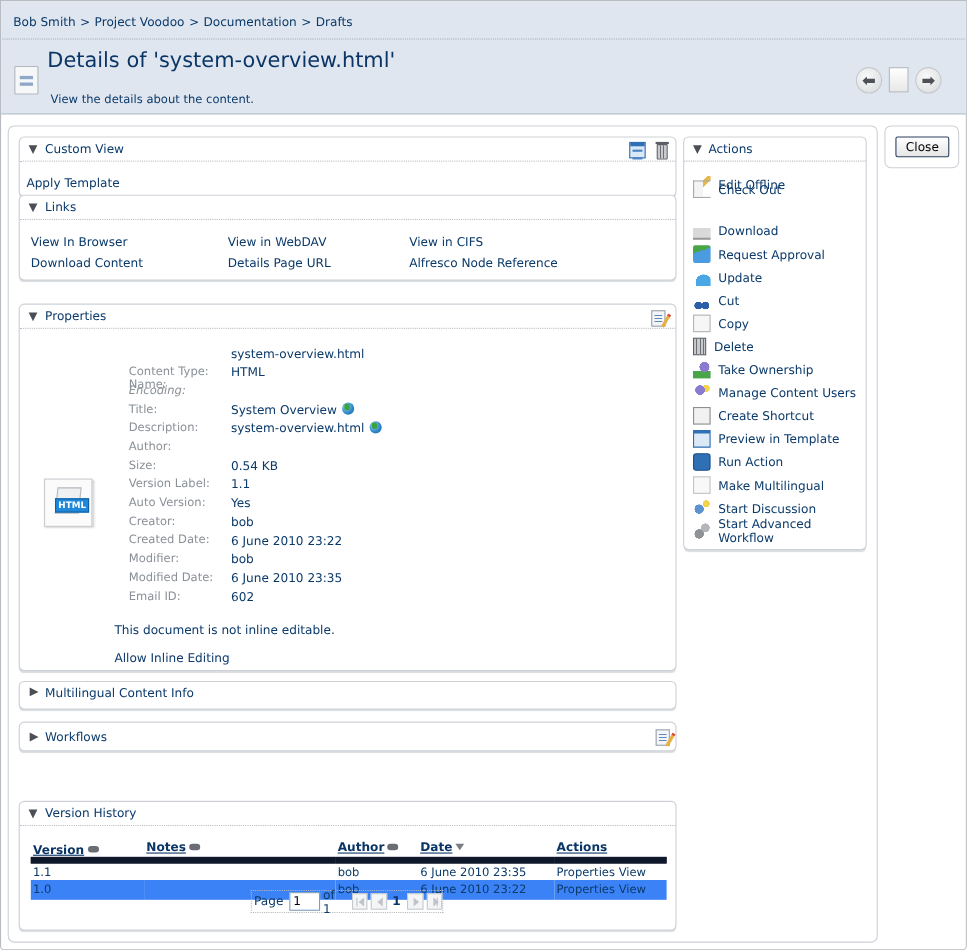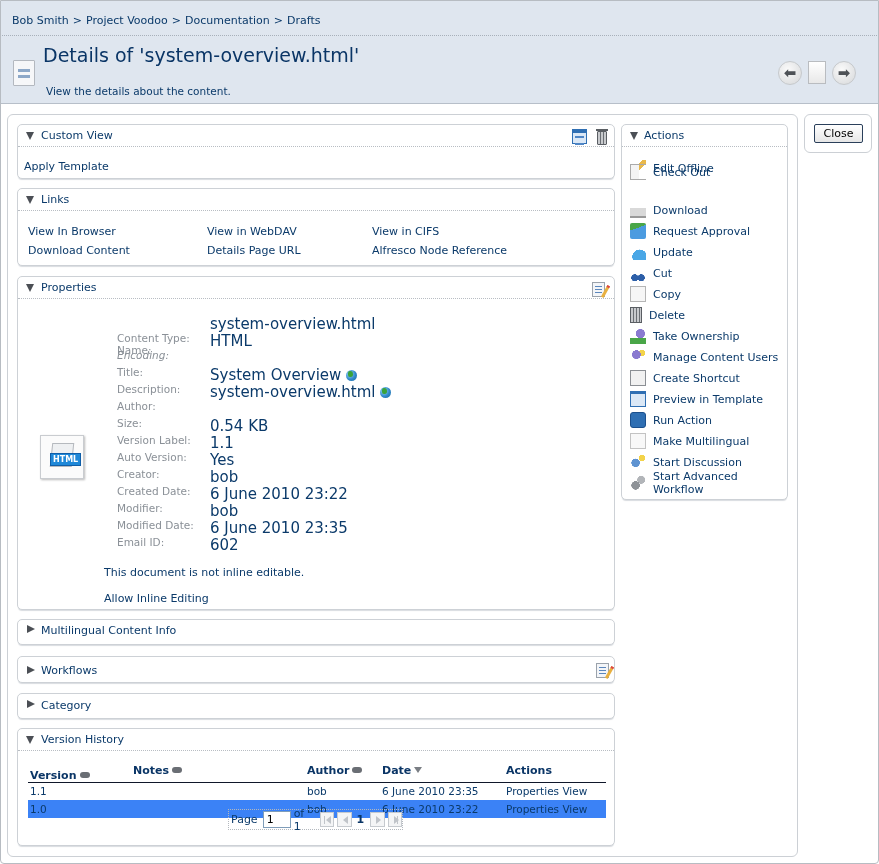--- a/index.html
+++ b/index.html
@@ -101,40 +101,40 @@
     position: absolute; width: 10px; height: 14px; border: 1px solid #5a5e63; border-radius: 1px;
     background: repeating-linear-gradient(90deg, #c8cacd 0 2px, #6b6f74 2px 3px);
   }
   .icon-trash::before { content: ""; position: absolute; left: -2px; top: -3px; width: 12px; height: 2px; background: #5a5e63; }
   .icon-edit {
     position: absolute; width: 13px; height: 15px; border: 1px solid #9aa2ab; background: #f3f5f8;
   }
   .icon-edit::before { content: ""; position: absolute; left: 2px; top: 3px; width: 7px; height: 7px; background: repeating-linear-gradient(#5b87bd 0 1px, transparent 1px 3px); }
   .icon-edit::after { content: ""; position: absolute; right: -3px; top: 2px; width: 3px; height: 11px; background: #e8b040; transform: rotate(30deg); border-top: 2px solid #d44; }
   .prop-label { position: absolute; left: 99px; color: #8a9097; font-size: 10.5px; }
-  .prop-value { position: absolute; left: 192px; color: #0b3a6a; font-size: 15px; }
+  .prop-value { position: absolute; left: 192px; color: #0b3a6a; font-size: 11px; }
   .globe {
     display: inline-block; width: 11px; height: 11px; border-radius: 50%;
     background: radial-gradient(circle at 35% 35%, #9ed8ff, #2f88c9 55%, #1d6aa6);
     margin-left: 5px; vertical-align: -1px; position: relative; overflow: hidden; cursor: pointer;
   }
   .globe::after { content: ""; position: absolute; left: 2px; top: 1px; width: 5px; height: 6px; background: #3aa33a; border-radius: 40% 60% 50% 40%; }
   .html-icon {
     position: absolute; left: 22px; top: 158px; width: 44px; height: 44px;
     background: #fbfbfb; border: 1px solid #c9ccd0; box-shadow: 1px 1px 2px #bbb;
   }
   .html-icon .sheet { position: absolute; left: 10px; top: 7px; width: 22px; height: 24px; background: #eef0f2; border: 1px solid #b5b9be; transform: skewX(-6deg); }
   .html-icon .badge { position: absolute; left: 9px; top: 17px; background: #1f88d8; color: #fff; font-weight: bold; font-size: 8px; padding: 1px 2px; border: 1px solid #0f5ea8; }
   .actions-list .act {
     position: absolute; left: 8px; height: 18px; display: flex; align-items: center; cursor: pointer;
   }
   .act .ico { width: 16px; height: 16px; position: relative; margin-right: 7px; flex: none; }
   .act .lbl { color: #0b3a6a; font-size: 11px; }
   .vh-table { position: absolute; left: 10px; top: 33px; width: 578px; border-collapse: collapse; }
-  .vh-th { font-weight: bold; color: #0a3566; font-size: 11px; text-align: left; height: 20px; border-bottom: 1px solid #0f172a; padding: 0 0 0 2px; vertical-align: bottom; }
+  .vh-th { font-weight: bold; color: #0a3566; font-size: 11px; text-align: left; height: 20px; border-bottom: 6px solid #0f172a; padding: 0 0 0 2px; vertical-align: bottom; text-decoration: underline; }
   .vh-td { font-size: 10.5px; color: #0b3a6a; height: 18px; padding: 0 0 0 2px; }
   tr.alt td { background: #3b82f6; }
   .sort-dot { display: inline-block; width: 10px; height: 6px; border-radius: 3px; background: #6a6e74; margin-left: 3px; vertical-align: 1px; cursor: pointer; }
   .sort-down { display: inline-block; width: 0; height: 0; border-left: 4px solid transparent; border-right: 4px solid transparent; border-top: 6px solid #7a7e84; margin-left: 3px; vertical-align: 1px; cursor: pointer; }
   .pager {
     position: absolute; left: 210px; top: 80px; width: 175px; height: 21px;
     border: 1px dotted #b3b8be; display: flex; align-items: center; padding-left: 2px; font-size: 11px; color: #0b3a6a;
   }
   .pager input { width: 28px; height: 17px; margin: 0 3px 0 5px; border: 1px solid #7f9db9; font-size: 11px; padding: 0 3px; font-family: "DejaVu Sans", sans-serif; }
   .pg-btn { width: 15px; height: 15px; border: 1px solid #c6cacf; background: #f4f5f6; margin-left: 3px; position: relative; cursor: pointer; }
@@ -172,21 +172,21 @@
   <div class="panel" style="left:9px;top:9px;width:598px;height:55px">
     <div class="panel-head">
       <div class="tri down"></div>
       <div class="panel-title">Custom View</div>
       <div class="icon-tmpl" style="left:554px;top:4px"></div>
       <div class="icon-trash" style="left:579px;top:6px"></div>
     </div>
     <div class="link" style="left:6px;top:35px">Apply Template</div>
   </div>
 
-  <div class="panel" style="left:9px;top:73px;width:598px;height:78px">
+  <div class="panel" style="left:9px;top:62px;width:598px;height:78px">
     <div class="panel-head">
       <div class="tri down"></div>
       <div class="panel-title">Links</div>
     </div>
     <div class="link" style="left:10px;top:36px">View In Browser</div>
     <div class="link" style="left:189px;top:36px">View in WebDAV</div>
     <div class="link" style="left:354px;top:36px">View in CIFS</div>
     <div class="link" style="left:10px;top:55px">Download Content</div>
     <div class="link" style="left:189px;top:55px">Details Page URL</div>
     <div class="link" style="left:354px;top:55px">Alfresco Node Reference</div>
@@ -240,26 +240,20 @@
     <div class="panel-head closed">
       <div class="tri right"></div>
       <div class="panel-title">Multilingual Content Info</div>
     </div>
   </div>
   <div class="panel" style="left:9px;top:541px;width:598px;height:27px">
     <div class="panel-head closed">
       <div class="tri right" style="top:9px"></div>
       <div class="panel-title" style="top:7px">Workflows</div>
       <div class="icon-edit" style="left:578px;top:6px"></div>
-    </div>
-  </div>
-  <div class="panel" style="left:9px;top:578px;width:598px;height:26px">
-    <div class="panel-head closed">
-      <div class="tri right" style="top:6px"></div>
-      <div class="panel-title" style="top:5px">Category</div>
     </div>
   </div>
 
   <div class="panel" style="left:9px;top:613px;width:598px;height:118px">
     <div class="panel-head">
       <div class="tri down"></div>
       <div class="panel-title">Version History</div>
     </div>
     <table class="vh-table">
       <thead>

